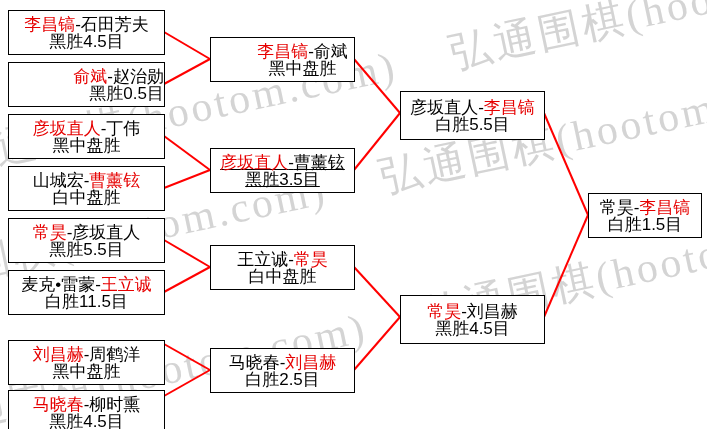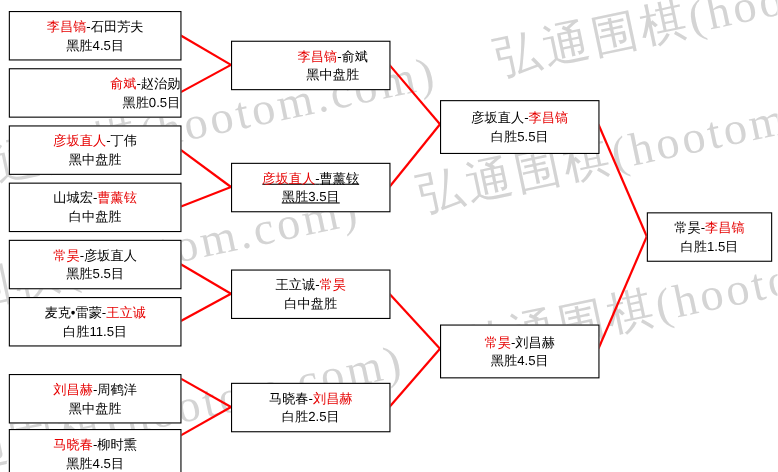--- a/index.html
+++ b/index.html
@@ -15,21 +15,21 @@
   }
   .wm span{margin-right:55px;}
   
   #wires{position:absolute;left:0;top:0;z-index:1;pointer-events:none;}
   #wires line{stroke:#ff0000;stroke-width:2;}
   
   .box{
     position:absolute;z-index:2;box-sizing:border-box;background:#fff;
     border:1px solid #000;display:flex;flex-direction:column;
     align-items:center;justify-content:center;text-align:center;
-    font-size:12px;line-height:17px;
+    font-size:17px;line-height:17px;
   }
   .r16{left:8px;width:157px;height:45px;}
   .qf{left:210px;width:145px;height:45px;}
   .sf{left:400px;width:145px;height:49px;}
   .fin{left:588px;width:114px;height:45px;}
   .w{color:#e60000;}
   .nm,.sep,.res{white-space:nowrap;}
 </style>
 </head>
 <body>

